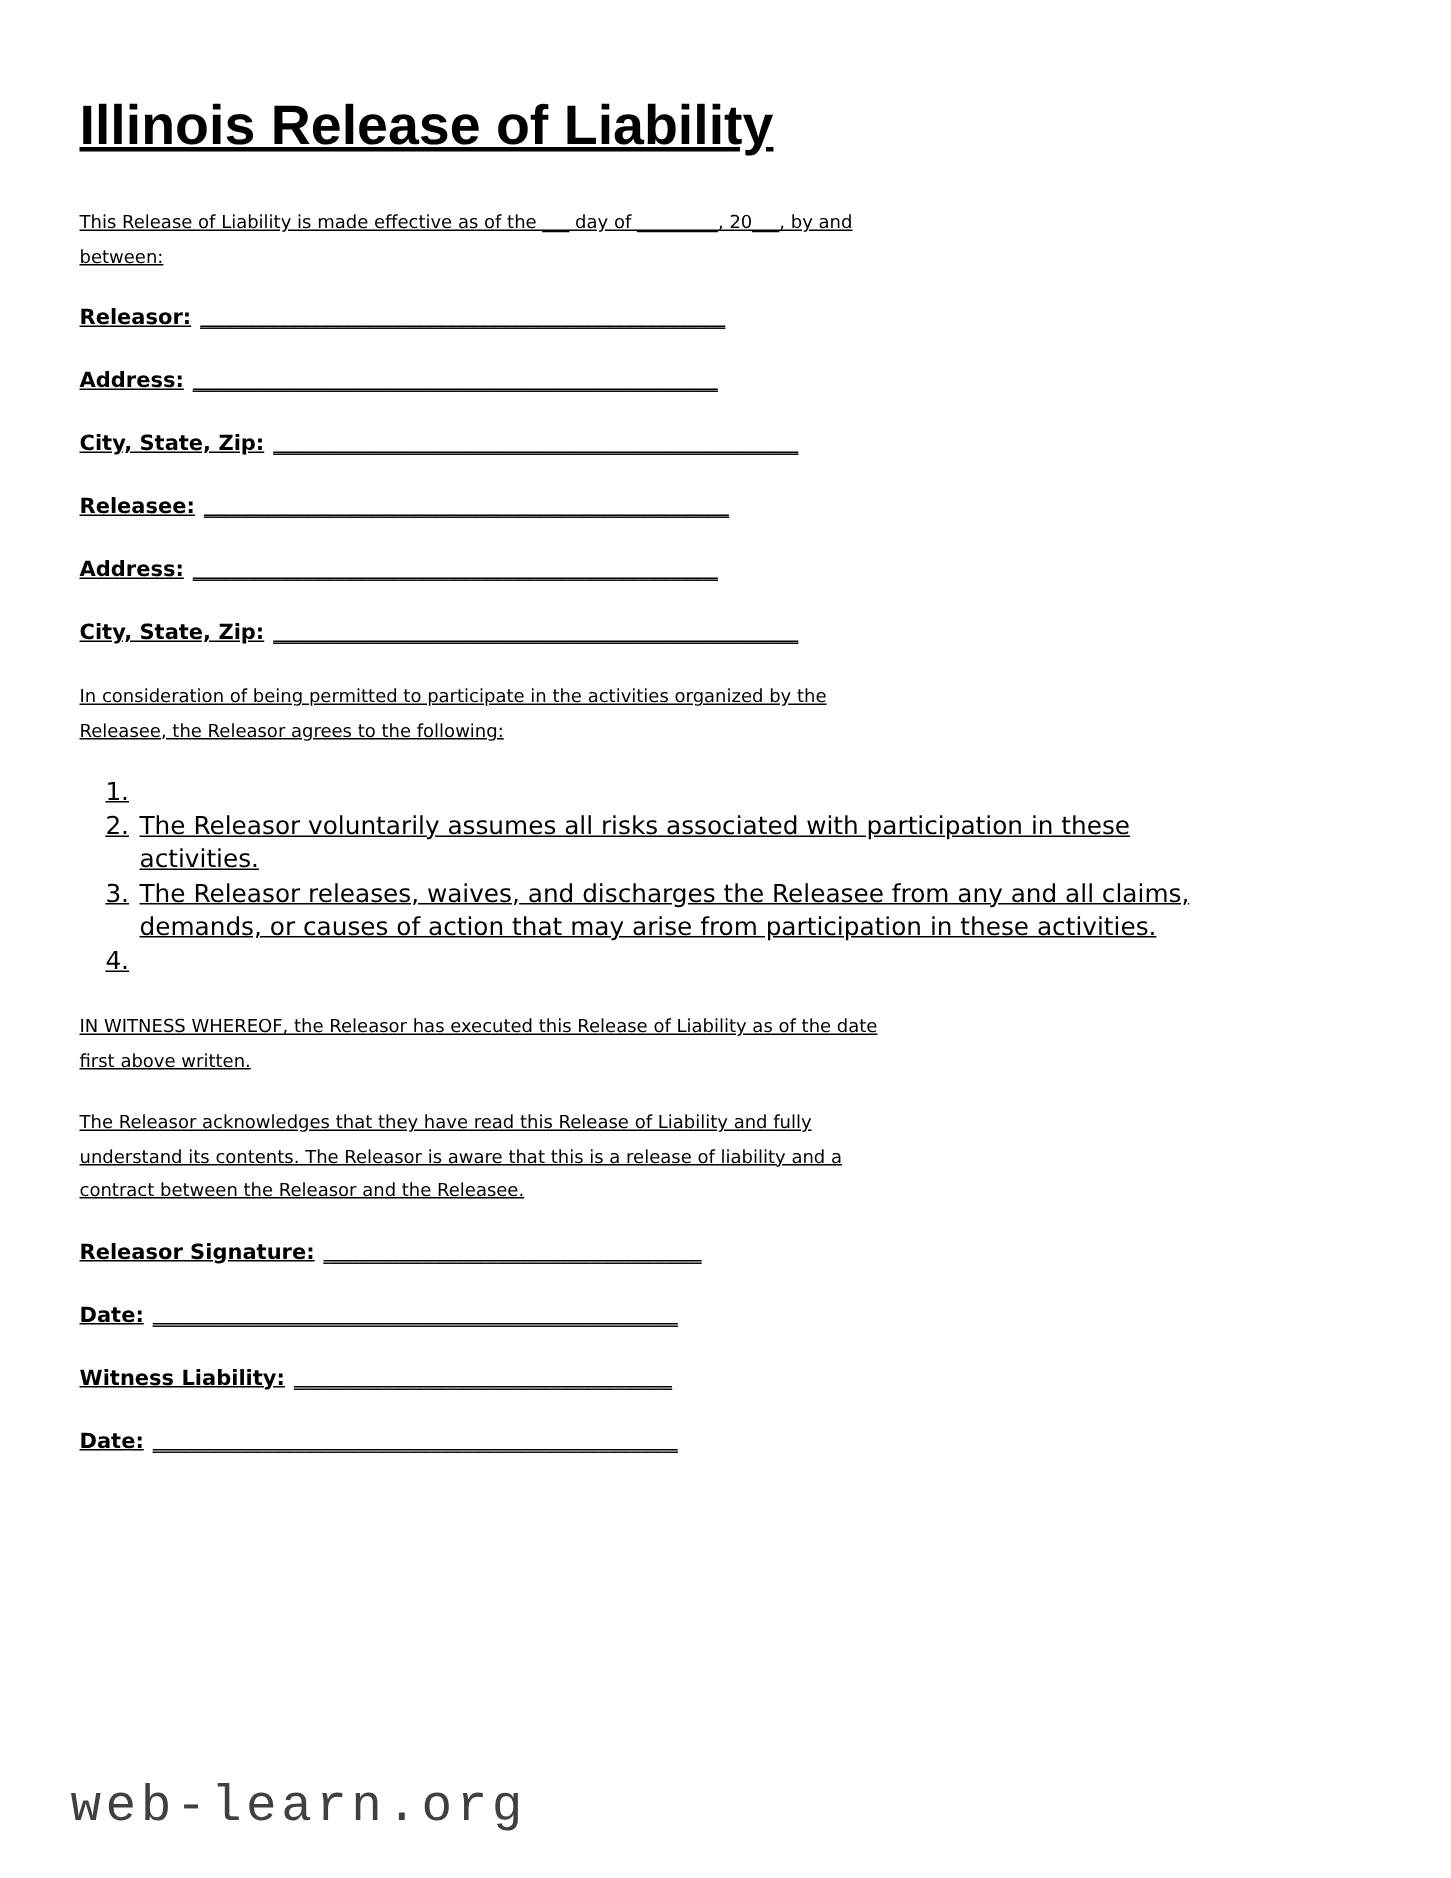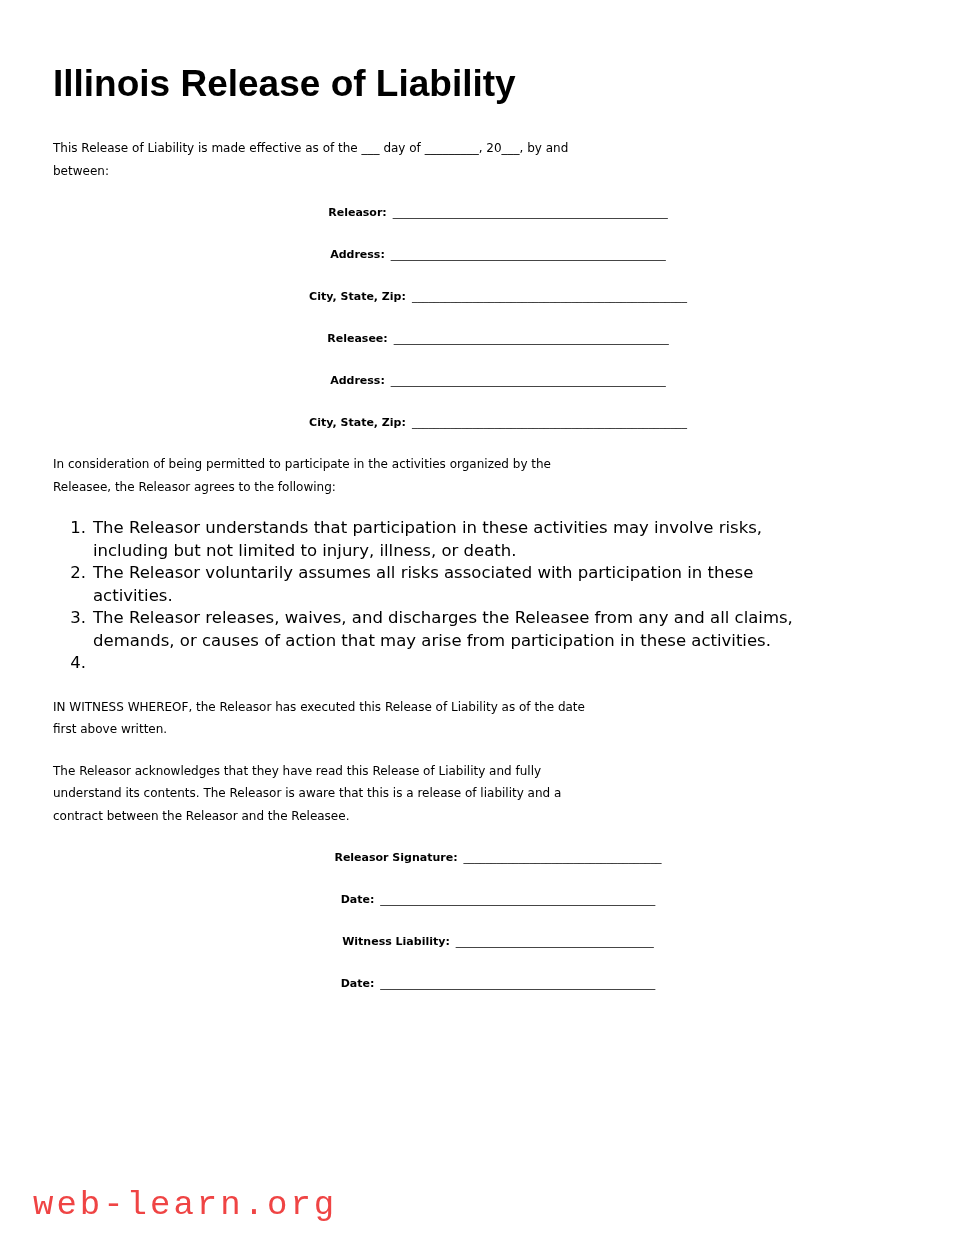--- a/index.html
+++ b/index.html
@@ -5,57 +5,57 @@
   * { box-sizing: border-box; }
   html, body { margin: 0; padding: 0; background: #ffffff; }
   .page {
     position: relative;
     width: 967px;
     height: 1252px;
     background: #ffffff;
     color: #000000;
     font-family: "DejaVu Sans", sans-serif;
     overflow: hidden;
+    text-decoration: underline;
   }
   .content { padding: 62px 24px 0 53px; }
   .doc-title {
     font-family: "Liberation Sans", "DejaVu Sans", sans-serif;
     font-size: 37px;
     line-height: 44px;
     font-weight: 700;
     margin: 0 0 31px 0;
   }
   .para {
     font-size: 12px;
     line-height: 22.5px;
     margin: 0 0 19px 0;
     white-space: pre-line;
   }
   .field {
-    font-size: 11px;
+    font-size: 14px;
     line-height: 23px;
     margin: 0 0 19px 0;
     white-space: nowrap;
-    text-align: center;
   }
   .field .label { font-weight: 700; margin-right: 6px; }
   .field .blank { font-weight: 400; }
   .connector { font-size: 16.5px; line-height: 23px; margin: 0 0 19px 0; }
   .agreement-list { margin: 0 0 21px 0; }
   .list-row { display: flex; font-size: 16.5px; line-height: 22.5px; }
   .list-num { flex: 0 0 40px; text-align: right; padding-right: 7px; }
   .list-text { white-space: pre-line; }
   .watermark {
     position: absolute;
-    left: 33px;
+    left: 47px;
     top: 1186px;
     font-family: "Liberation Mono", "DejaVu Sans Mono", monospace;
     font-size: 34px;
     letter-spacing: 3px;
-    color: #ef4444;
+    color: #404040;
   }
 </style>
 </head>
 <body>
 
 <div class="page">
   <div class="content">
 
     <h1 class="doc-title">Illinois Release of Liability</h1>
 
@@ -86,22 +86,20 @@
     <div class="field">
       <span class="label">City, State, Zip:</span><span class="blank">__________________________________________________</span>
     </div>
 
     <p class="para">In consideration of being permitted to participate in the activities organized by the
 Releasee, the Releasor agrees to the following:</p>
 
     <div class="agreement-list">
       <div class="list-row">
         <span class="list-num">1.</span>
-        <span class="list-text">The Releasor understands that participation in these activities may involve risks,
-including but not limited to injury, illness, or death.</span>
       </div>
       <div class="list-row">
         <span class="list-num">2.</span>
         <span class="list-text">The Releasor voluntarily assumes all risks associated with participation in these
 activities.</span>
       </div>
       <div class="list-row">
         <span class="list-num">3.</span>
         <span class="list-text">The Releasor releases, waives, and discharges the Releasee from any and all claims,
 demands, or causes of action that may arise from participation in these activities.</span>

